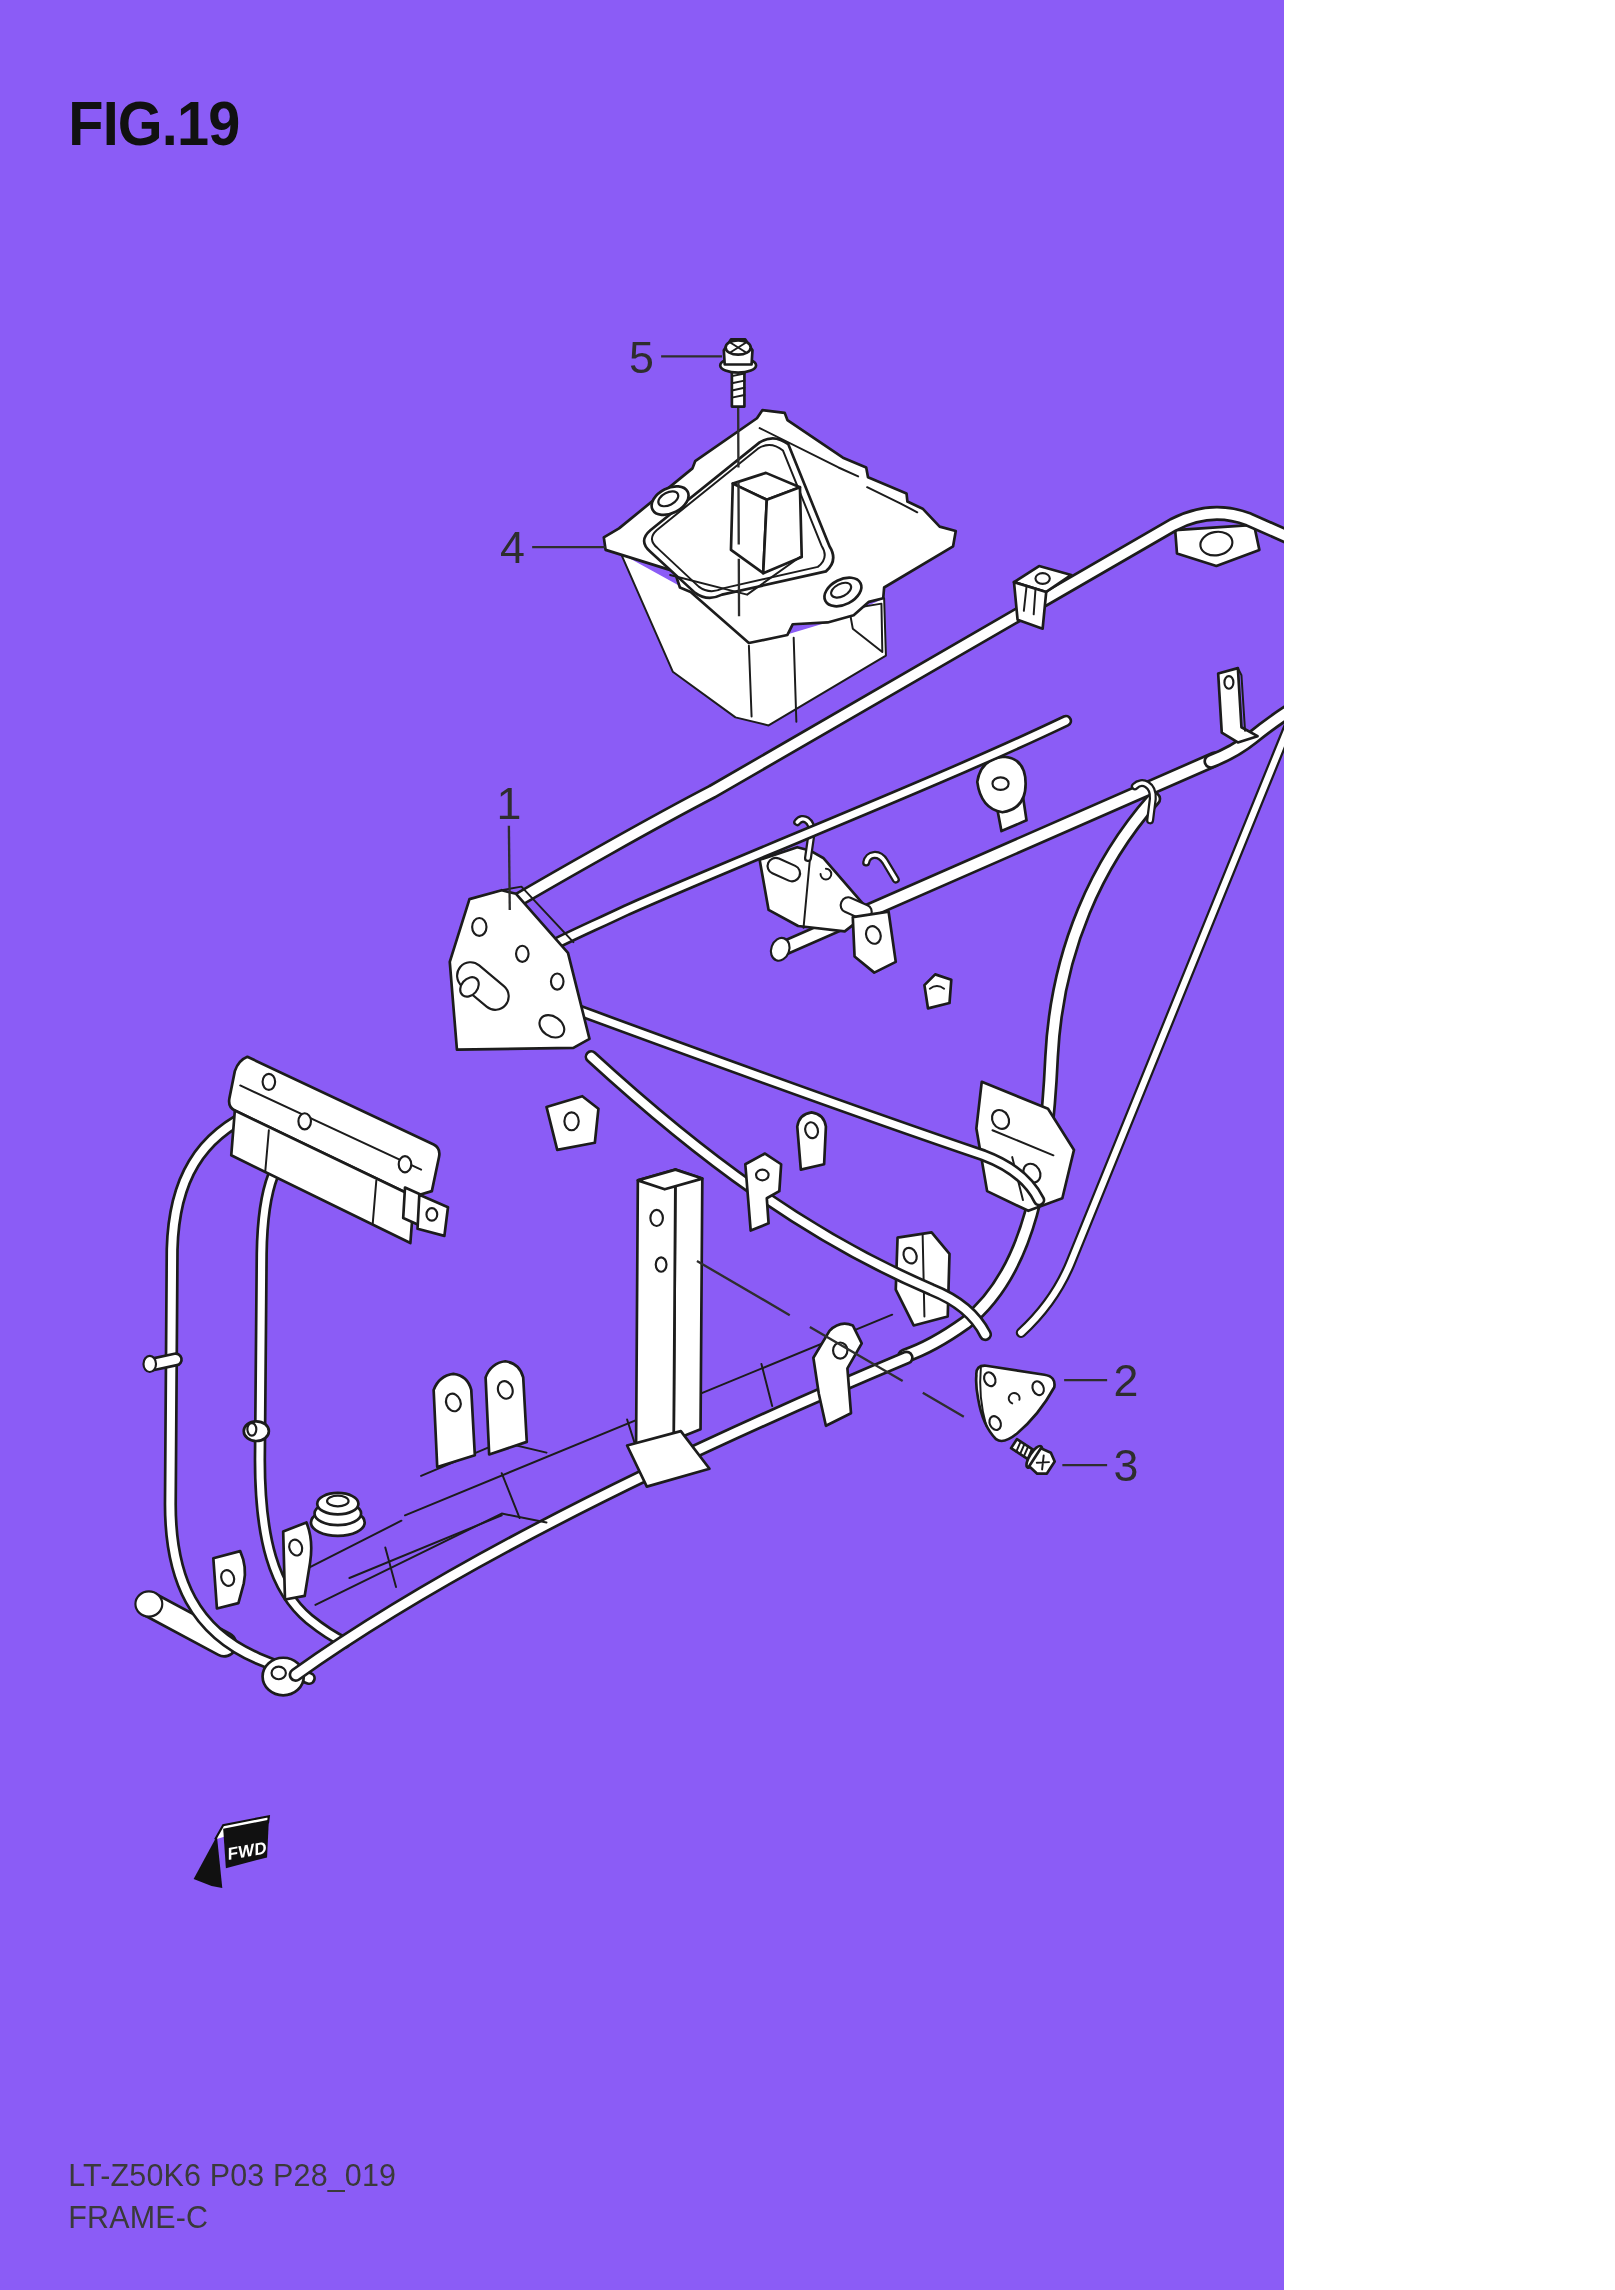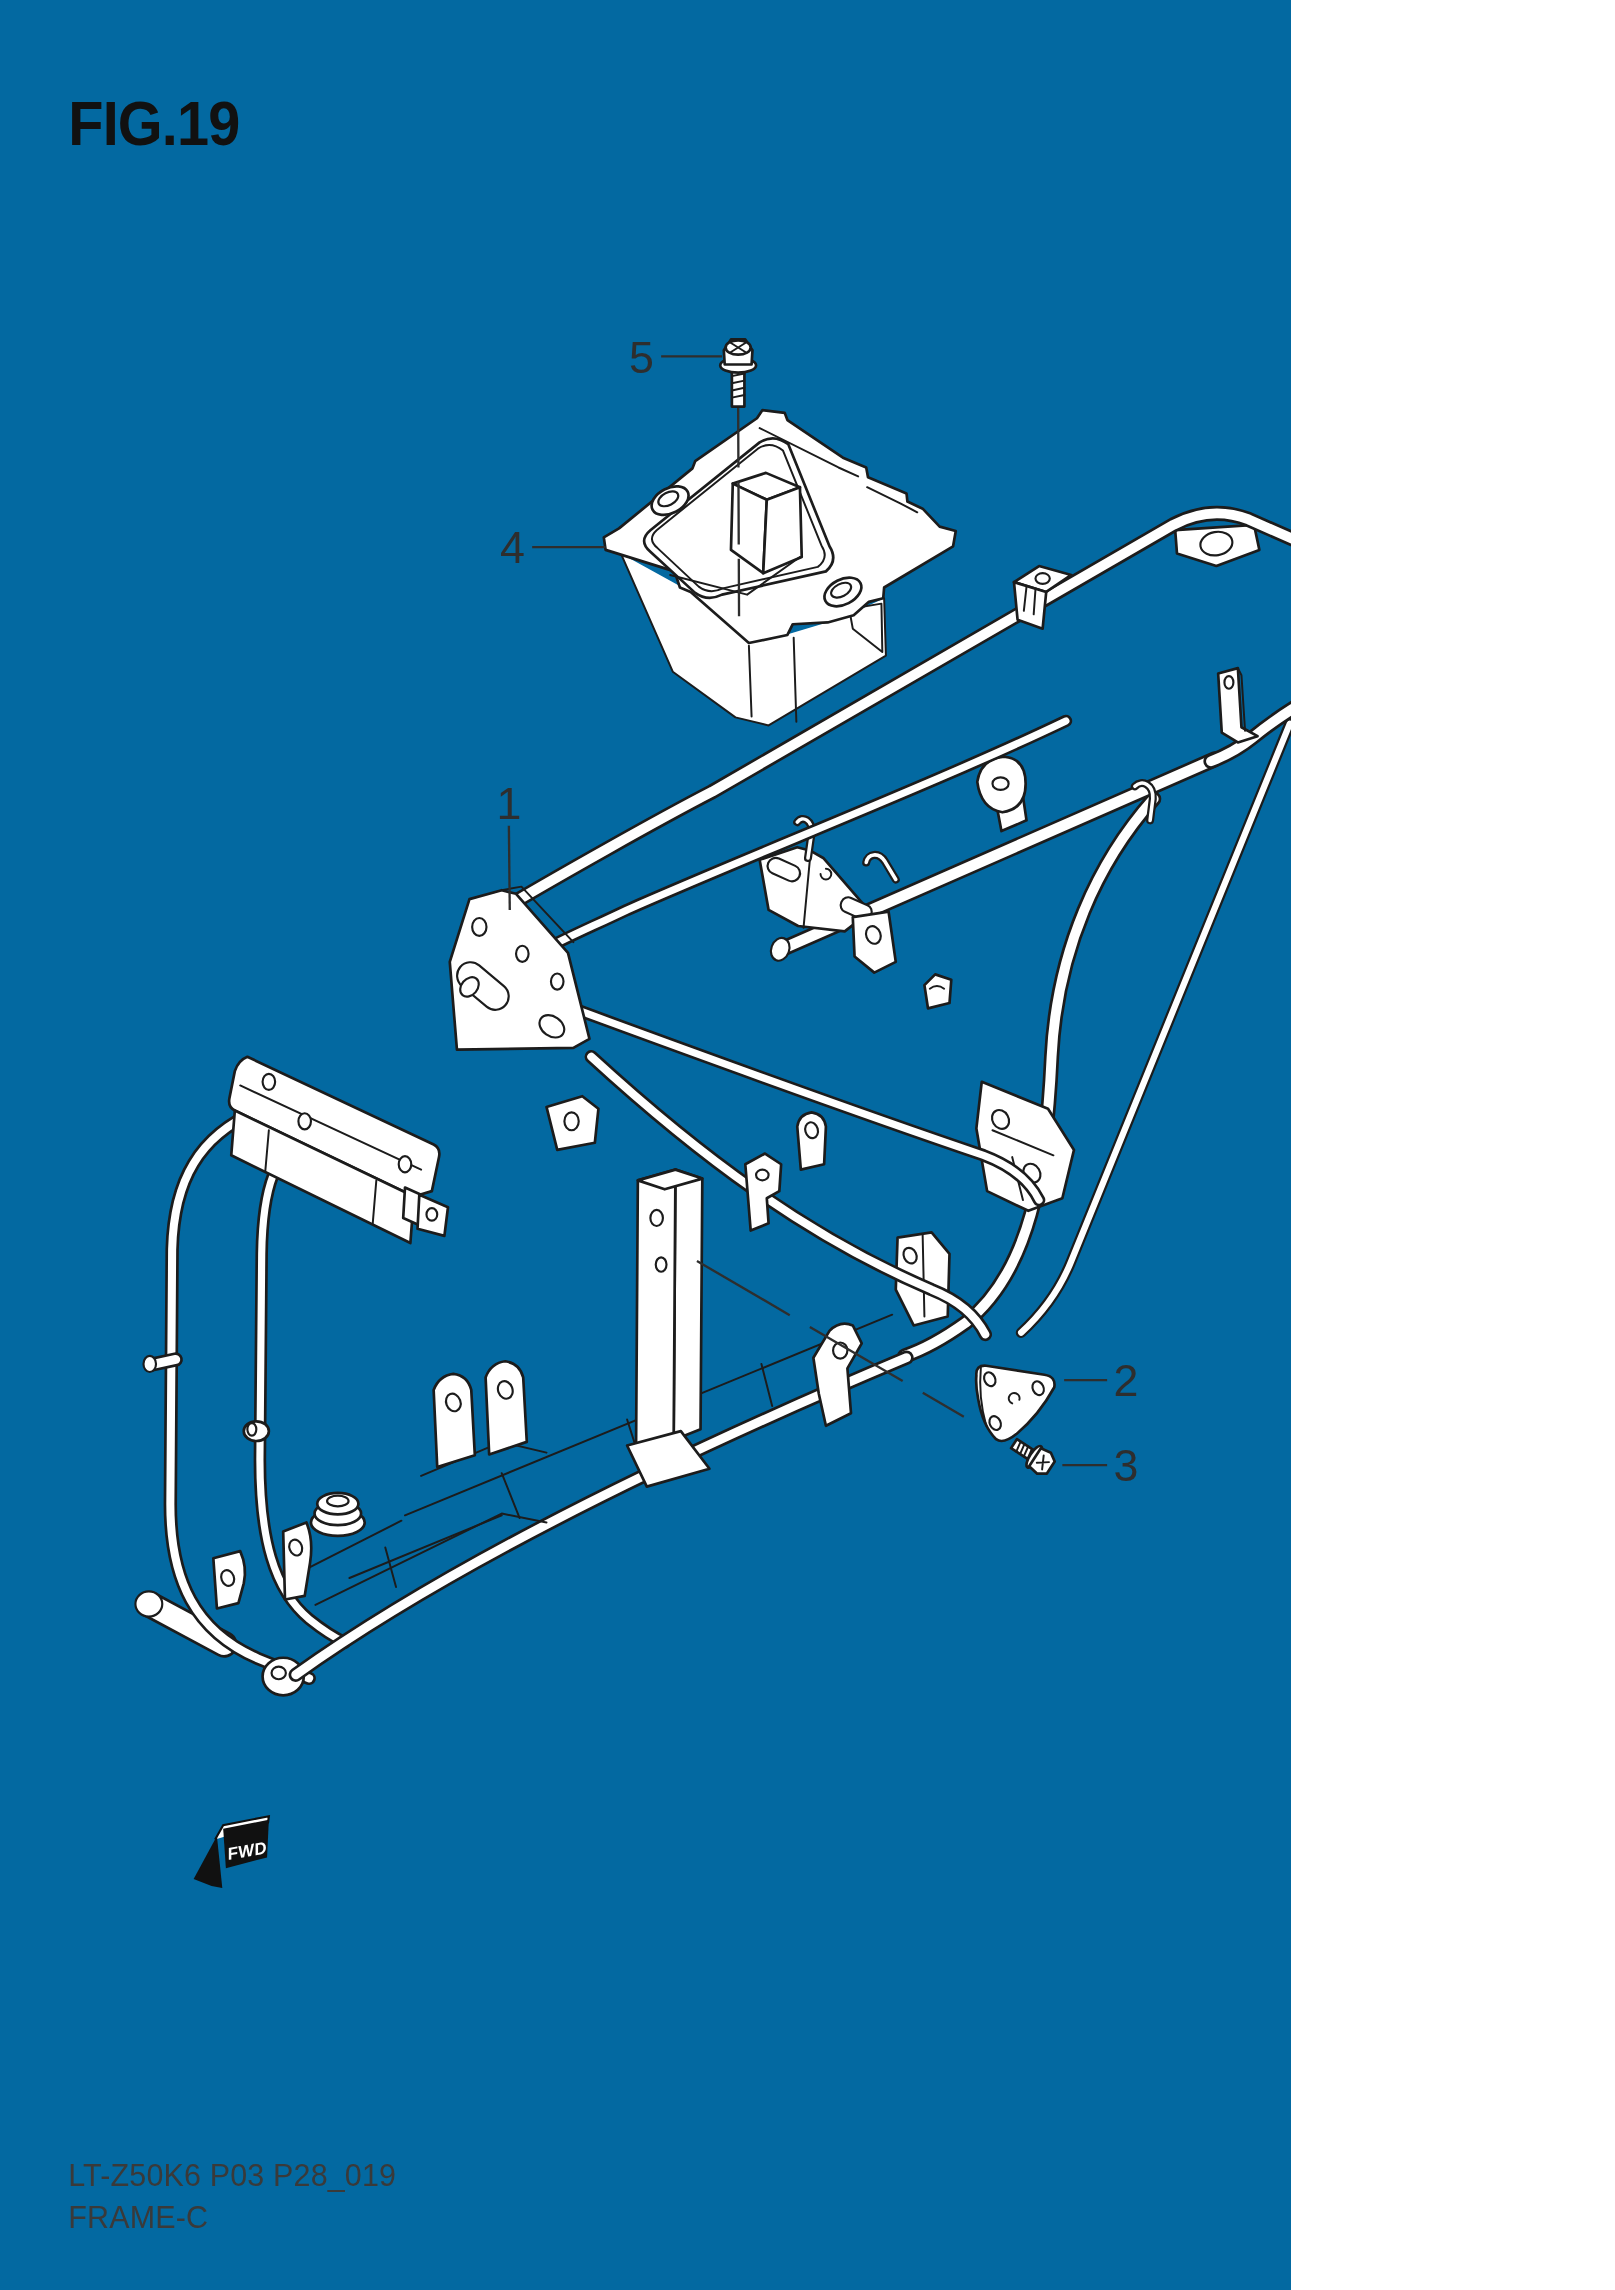--- a/index.html
+++ b/index.html
@@ -1,17 +1,17 @@
 <!DOCTYPE html>
 <html style="font-size:14.3px"><head>
 <meta charset="utf-8">
 <style>
   html,body{margin:0;padding:0;background:#ffffff;}
-  .page{position:relative;width:1284px;height:2290px;background:#0369a1;overflow:hidden;
-        font-family:"Liberation Sans", sans-serif;padding-left:7px;}
+  .page{position:relative;width:1284px;height:2290px;background:#8b5cf6;overflow:hidden;
+        font-family:"Liberation Sans", sans-serif;}
   svg{position:absolute;left:0;top:0;}
   .tube-o{fill:none;stroke:#1c1c1c;stroke-linecap:round;stroke-linejoin:round;}
   .tube-i{fill:none;stroke:#ffffff;stroke-linecap:round;stroke-linejoin:round;}
   .plate{fill:#ffffff;stroke:#1c1c1c;stroke-width:3;stroke-linejoin:round;}
   .thin{fill:none;stroke:#1c1c1c;stroke-width:2.2;stroke-linecap:round;stroke-linejoin:round;}
   .hole{fill:#ffffff;stroke:#1c1c1c;stroke-width:2.4;}
   .callout{font-family:"Liberation Sans", sans-serif;font-size:50px;fill:#2e2e2e;}
   .leader{stroke:#2e2e2e;stroke-width:2.6;fill:none;}
   .titleText{font-family:"Liberation Sans", sans-serif;font-weight:bold;font-size:70px;fill:#111111;letter-spacing:-1px;}
   .footText{font-family:"Liberation Sans", sans-serif;font-size:34px;fill:#3a3a3a;letter-spacing:0.2px;}

